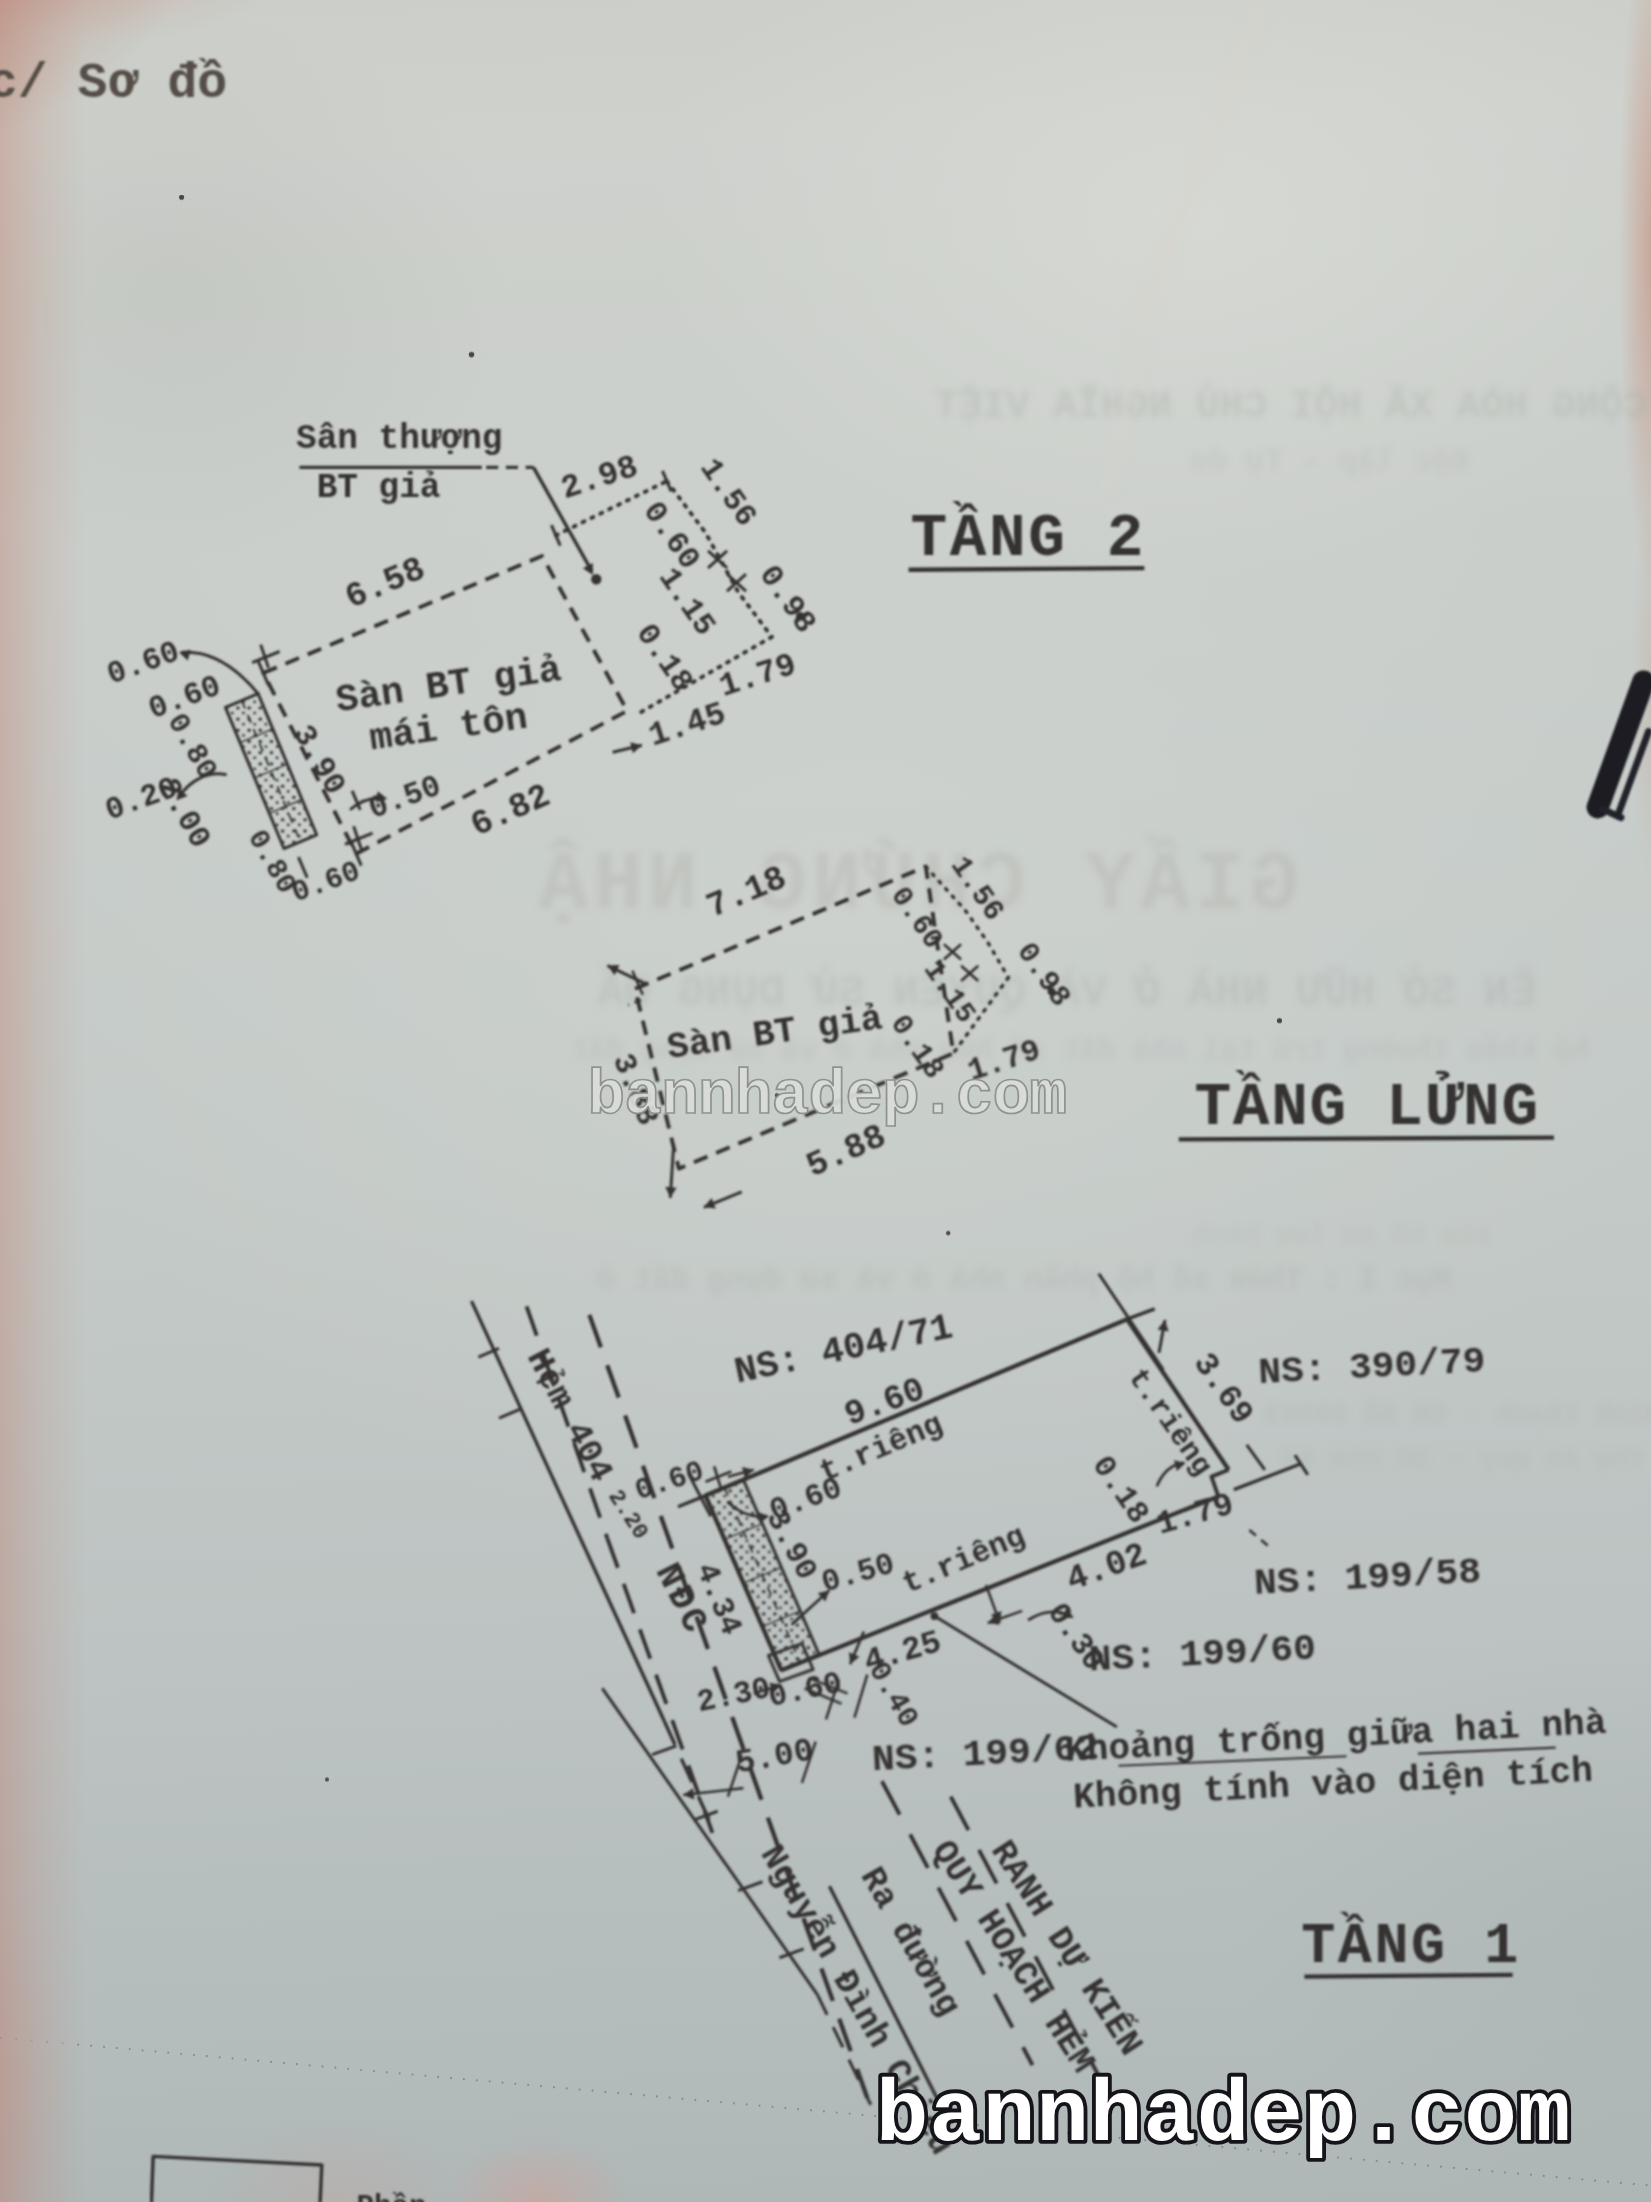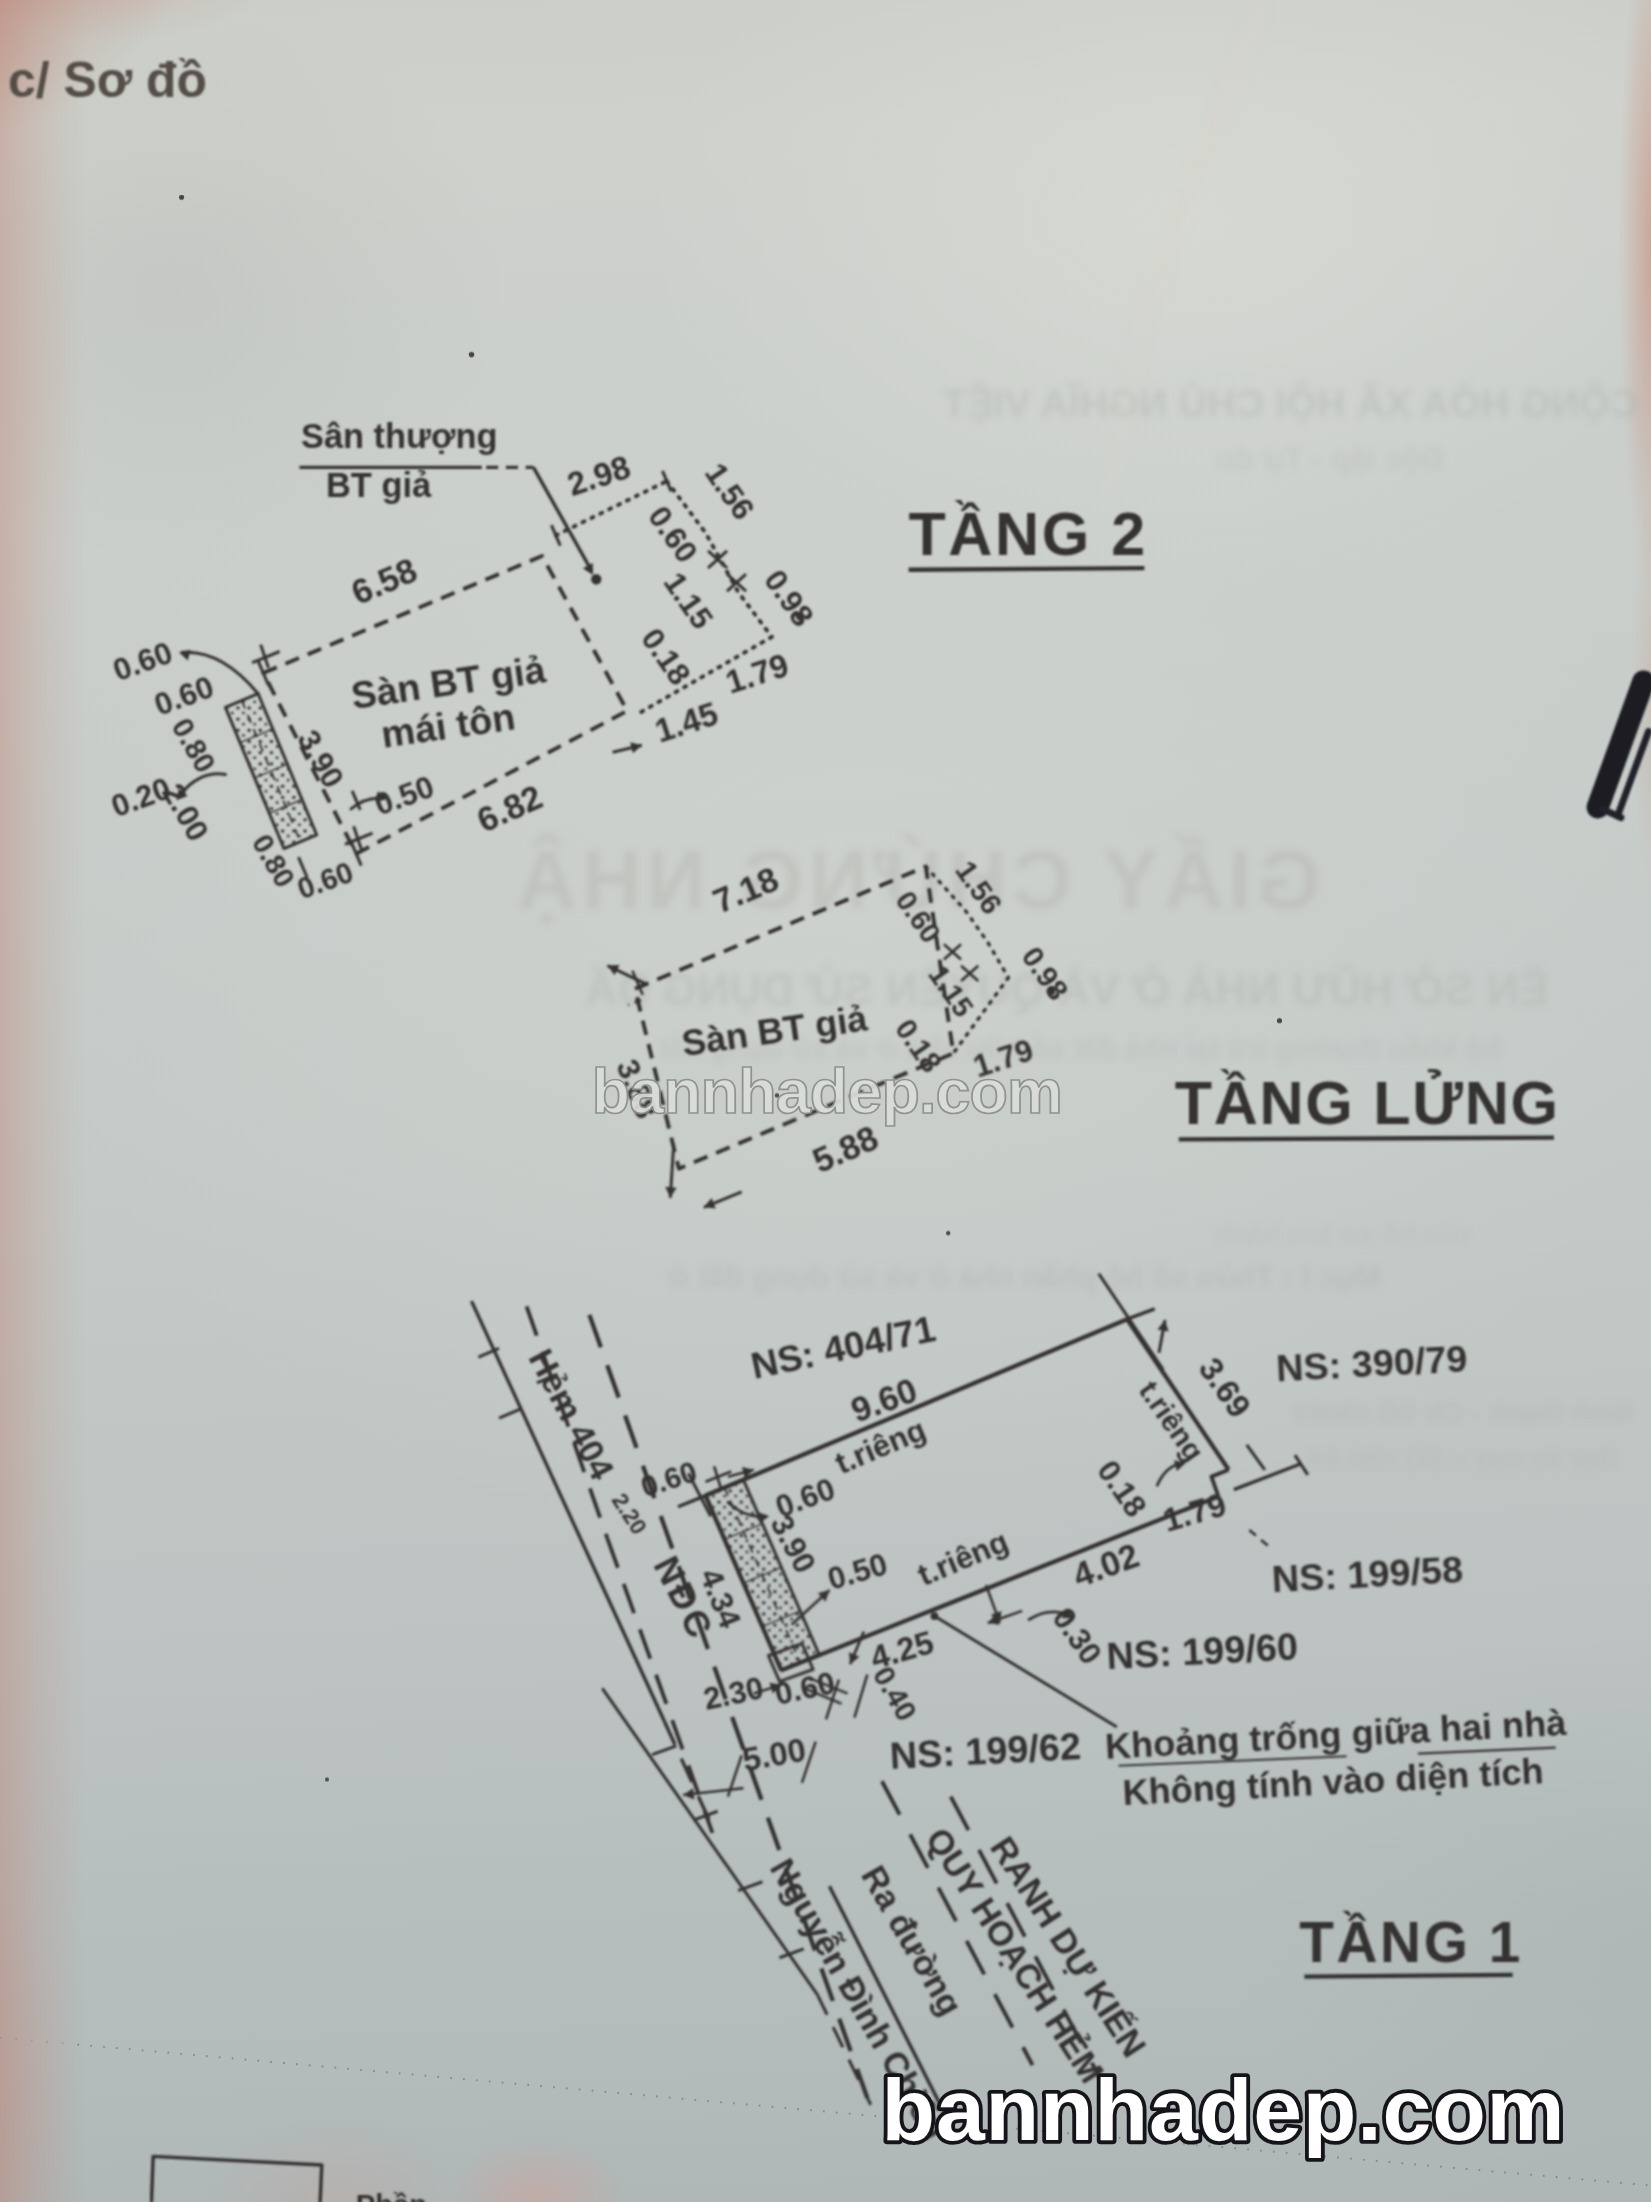--- a/index.html
+++ b/index.html
@@ -1,16 +1,16 @@
 <!DOCTYPE html>
 <html style="font-size:13.8px"><head>
 <meta charset="utf-8">
 <style>
 html,body{margin:0;padding:0;background:#888}
-#page{position:relative;width:1652px;height:2203px;overflow:hidden;background:#a3a3a3;font-family:Liberation Sans, sans-serif}
+#page{position:relative;width:1652px;height:2203px;overflow:hidden;background:#a3a3a3;font-family:Liberation Mono, monospace}
 .bg{position:absolute;left:0;top:0;width:1652px;height:2203px}
 svg{position:absolute;left:0;top:0}
 </style>
 </head>
 <body>
 <div id="page">
 
 <div class="bg" style="background:linear-gradient(178deg,#cbcec9 0%,#ced1cc 7%,#c9cecb 28%,#c4cac7 52%,#bcc3c2 74%,#b3bbbb 92%,#aeb6b6 100%)"></div>
 
 <div class="bg" style="background:radial-gradient(774px 516px at 72% 10%,rgba(222,224,218,.5),rgba(222,224,218,0) 70%),radial-gradient(1118px 860px at 52% 42%,rgba(213,217,212,.4),rgba(213,217,212,0) 75%),radial-gradient(602px 430px at 100% 88%,rgba(150,158,158,.18),rgba(150,158,158,0) 70%)"></div>

